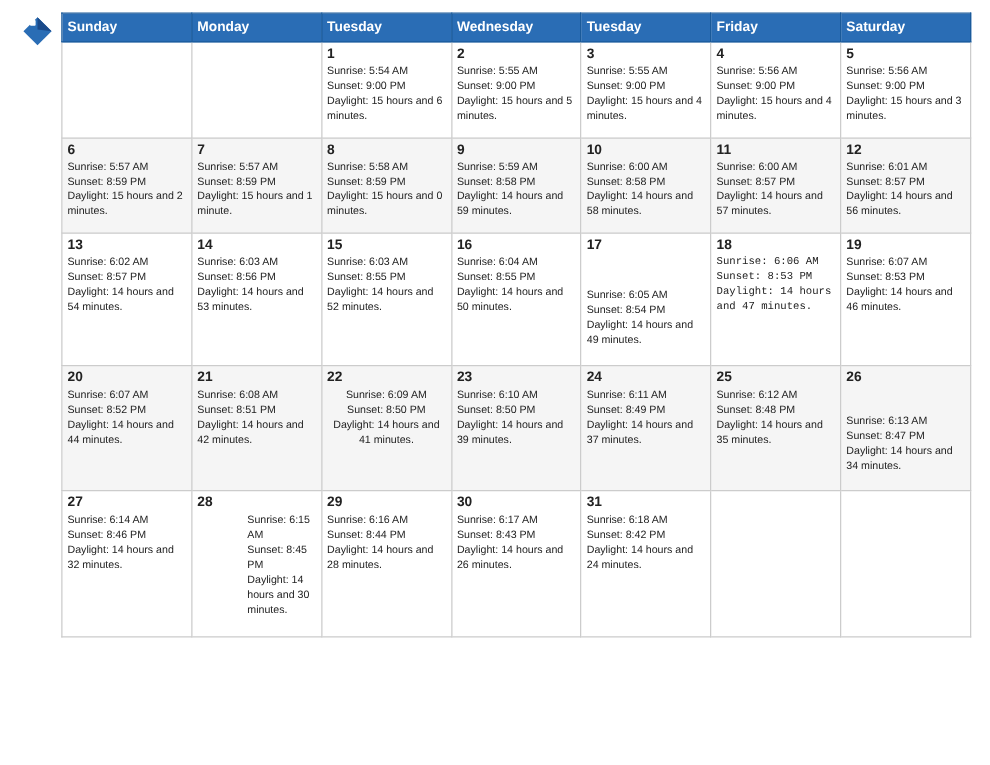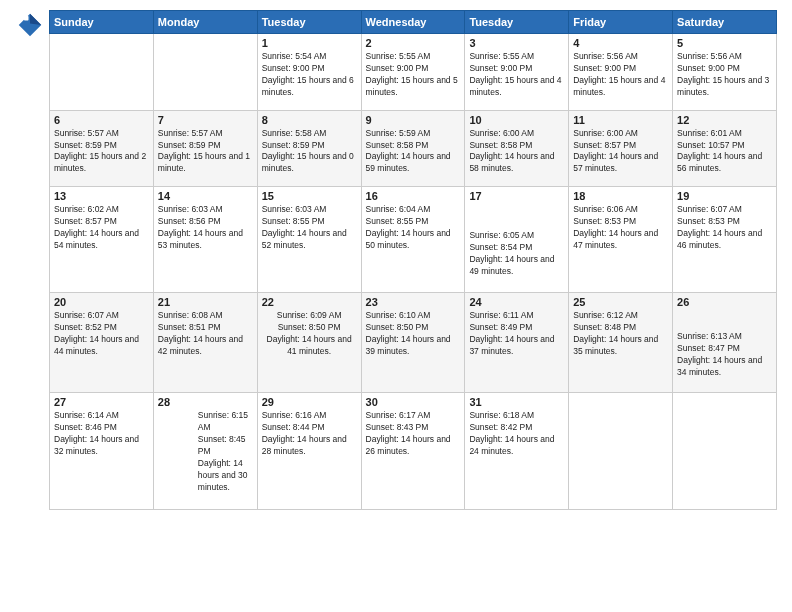--- a/index.html
+++ b/index.html
@@ -192,21 +192,21 @@
           </td>
           <td>
             <span class="day-num">11</span>
             <div class="day-info" style="white-space: pre-line;">Sunrise: 6:00 AM
 Sunset: 8:57 PM
 Daylight: 14 hours and 57 minutes.</div>
           </td>
           <td>
             <span class="day-num">12</span>
             <div class="day-info" style="white-space: pre-line;">Sunrise: 6:01 AM
-Sunset: 10:57 PM
+Sunset: 8:57 PM
 Daylight: 14 hours and 56 minutes.</div>
           </td>
         </tr>
         <tr>
           <td>
             <span class="day-num">13</span>
             <div class="day-info" style="white-space: pre-line;">Sunrise: 6:02 AM
 Sunset: 8:57 PM
 Daylight: 14 hours and 54 minutes.</div>
           </td>
@@ -229,21 +229,21 @@
 Daylight: 14 hours and 50 minutes.</div>
           </td>
           <td>
             <span class="day-num">17</span>
             <div class="day-info" style="white-space: pre-line; margin-top: 28px;">Sunrise: 6:05 AM
 Sunset: 8:54 PM
 Daylight: 14 hours and 49 minutes.</div>
           </td>
           <td>
             <span class="day-num">18</span>
-            <div class="day-info" style="white-space: pre-line;">Sunrise: 6:06 AM
+            <div class="day-info" style="white-space: pre-line; font-family: Liberation Mono, monospace;">Sunrise: 6:06 AM
 Sunset: 8:53 PM
 Daylight: 14 hours and 47 minutes.</div>
           </td>
           <td>
             <span class="day-num">19</span>
             <div class="day-info" style="white-space: pre-line;">Sunrise: 6:07 AM
 Sunset: 8:53 PM
 Daylight: 14 hours and 46 minutes.</div>
           </td>
         </tr>

